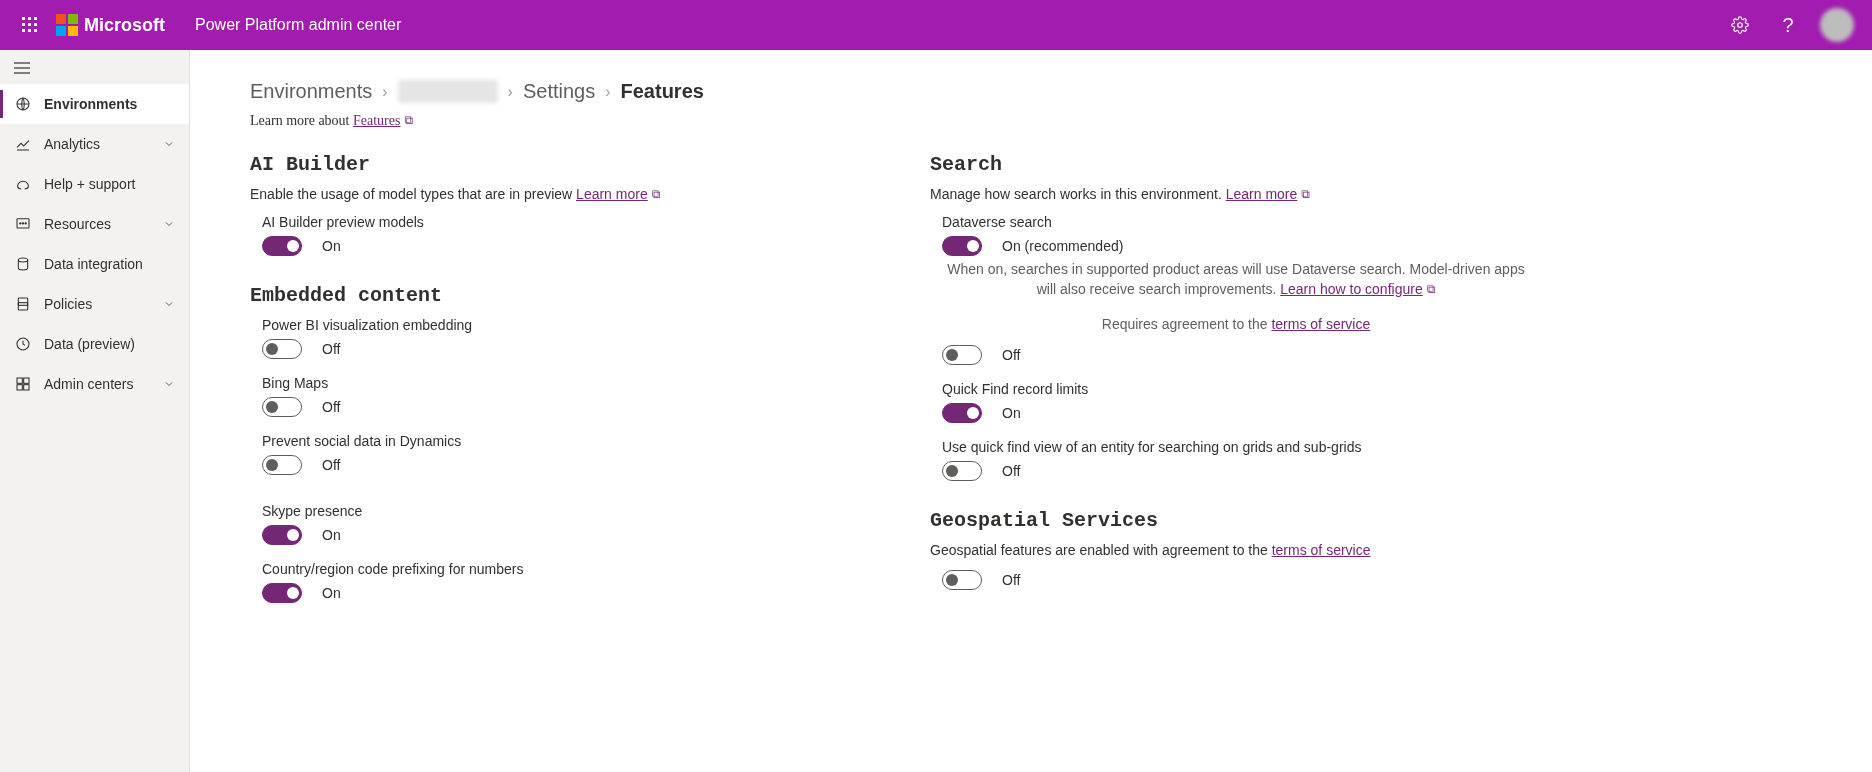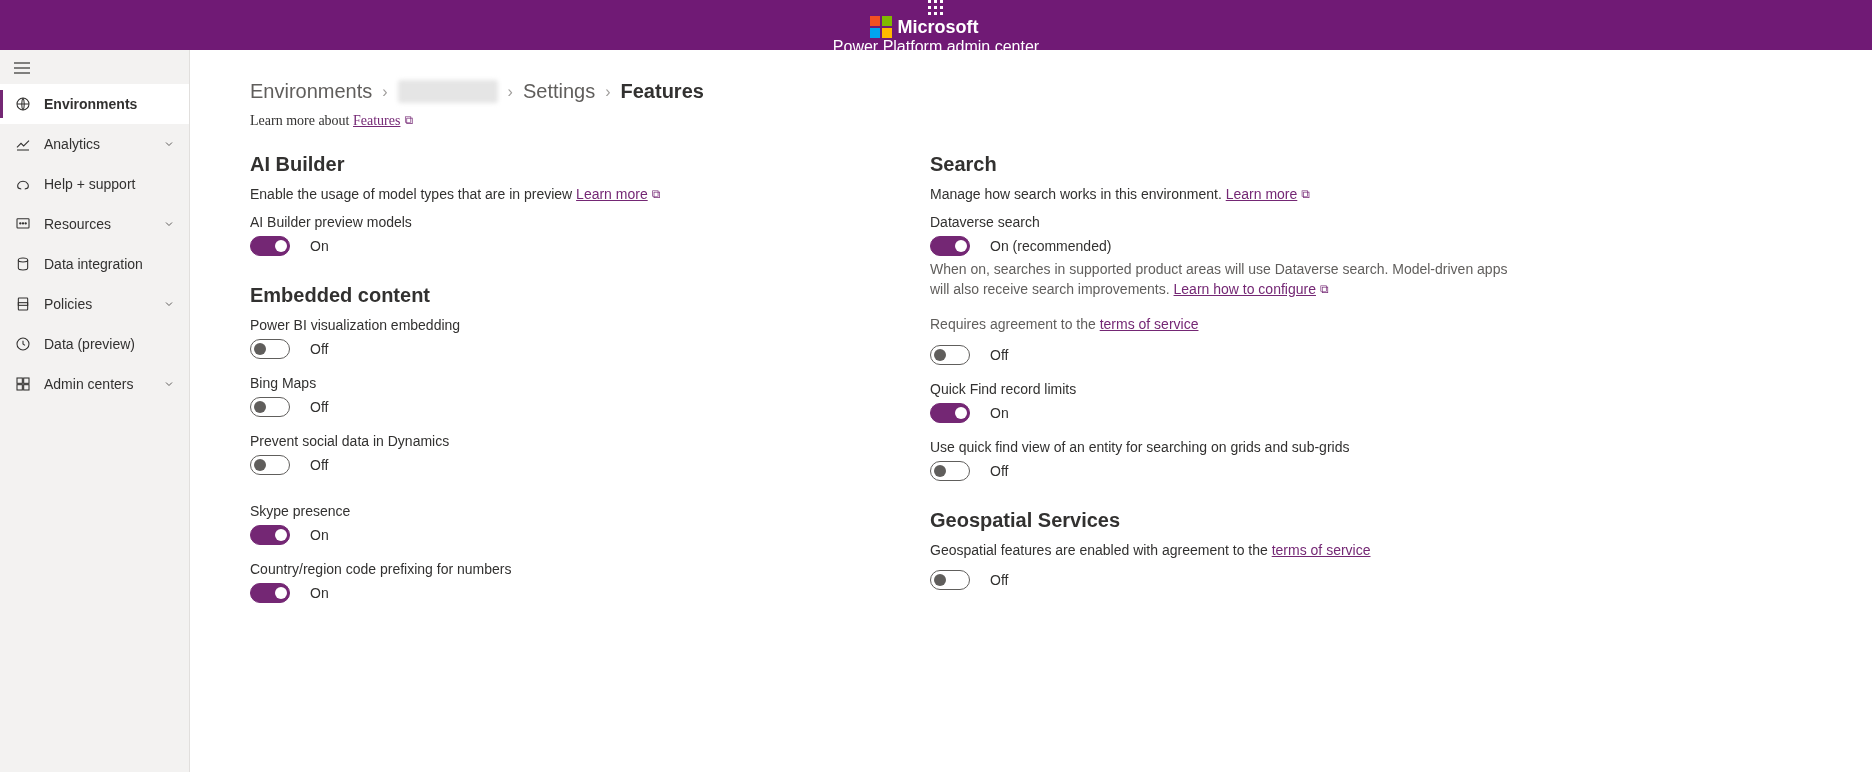--- a/index.html
+++ b/index.html
@@ -8,24 +8,23 @@
     font-size: 14px;
     color: #323130;
     background: #fff;
     overflow-x: hidden;
   }
   
   .header {
     display: flex;
     align-items: center;
     height: 50px;
-    background: #701a75;
+    background: #a21caf;
     color: #fff;
     padding: 0 10px;
-    flex-direction: column;
   }
   .waffle {
     width: 40px; height: 50px;
     display: flex; align-items: center; justify-content: center;
     cursor: pointer;
   }
   .ms-logo {
     display: flex; align-items: center; gap: 6px;
     margin-left: 6px; margin-right: 30px;
   }
@@ -101,24 +100,24 @@
     padding: 0 30px; filter: blur(2px);
   }
   .breadcrumb .current { color: #323130; font-weight: 600; }
   .breadcrumb .sep { color: #a19f9d; font-size: 16px; }
   .learn-row { font-size: 14px; margin-bottom: 24px; font-family: Liberation Serif, serif; }
   .ext-link { color: #742774; text-decoration: underline; cursor: pointer; }
   .ext-icon { color: #742774; font-size: 12px; margin-left: 4px; position: relative; top: -1px; }
   .columns { display: flex; gap: 80px; }
   .col { flex: 1; max-width: 600px; }
   .section { margin-bottom: 28px; }
-  .section h2 { font-size: 20px; font-weight: 600; margin-bottom: 10px; }
+  .section h2 { font-size: 20px; font-weight: 600; margin-bottom: 10px; font-family: Liberation Mono, monospace; }
   .section-desc { font-size: 14px; margin-bottom: 12px; color: #323130; }
-  .section-help { font-size: 14px; color: #605e5c; margin-bottom: 8px; margin-top: 4px; line-height: 1.4; }
-  .setting { margin-bottom: 16px; }
+  .section-help { font-size: 14px; color: #605e5c; margin-bottom: 8px; margin-top: 4px; line-height: 1.4; text-align: center; }
+  .setting { margin-bottom: 16px; margin-left: 12px; }
   .setting-label { font-size: 14px; margin-bottom: 6px; }
   .toggle-row { display: flex; align-items: center; gap: 20px; }
   .toggle {
     width: 40px; height: 20px; border-radius: 10px;
     position: relative; cursor: pointer;
     background: #fff; border: 1px solid #605e5c;
   }
   .toggle .knob {
     position: absolute; width: 12px; height: 12px; border-radius: 50%;
     background: #605e5c; top: 3px; left: 3px;

